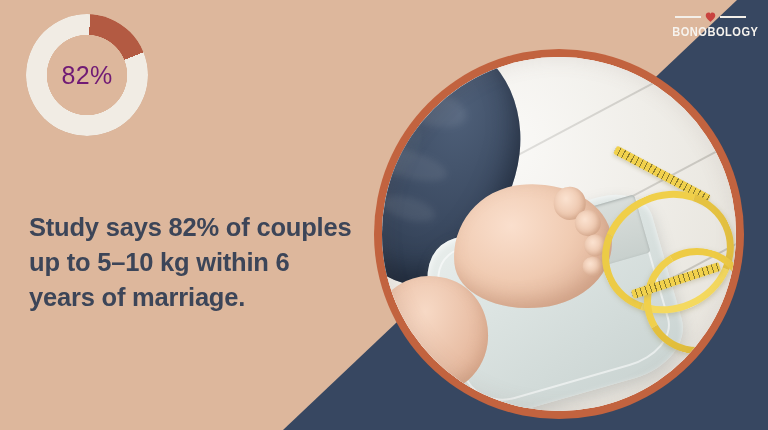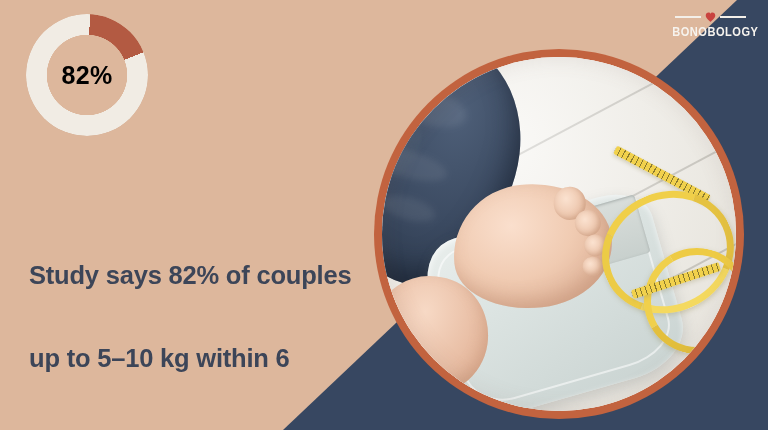--- a/index.html
+++ b/index.html
@@ -55,38 +55,38 @@
     inset: 0;
     border-radius: 50%;
   }
   .donut-label {
     position: absolute;
     inset: 0;
     display: flex;
     align-items: center;
     justify-content: center;
     font-size: 25px;
-    font-weight: 700;
-    color: #000000;
+    font-weight: 400;
+    color: #701a75;
     letter-spacing: 0.4px;
   }
 
   
   .headline {
     position: absolute;
     left: 29px;
     top: 210px;
     width: 330px;
     font-size: 25.5px;
     line-height: 1.38;
     font-weight: bold;
     color: #3c4558;
     letter-spacing: -0.2px;
   }
-  .headline .ln { display: block; white-space: nowrap; margin-top: 48px; }
+  .headline .ln { display: block; white-space: nowrap; }
 
   
   .logo {
     position: absolute;
     right: 12px;
     top: 11px;
     width: 92px;
     text-align: center;
     z-index: 8;
   }
@@ -331,20 +331,21 @@
   <div class="navy-wedge"></div>
 
   <div class="donut-wrap">
     <div class="donut-ring"></div>
     <div class="donut-label">82%</div>
   </div>
 
   <div class="headline">
     <span class="ln">Study says 82% of couples</span>
     <span class="ln">up to 5–10 kg within 6</span>
+    <span class="ln">years of marriage.</span>
   </div>
 
   <div class="logo">
     <div class="logo-top">
       <span class="logo-rule"></span>
       <span class="logo-heart">
         <svg width="11" height="10" viewBox="0 0 24 22" aria-hidden="true">
           <path d="M12 21.5 C12 21.5 1.5 14.2 1.5 7.6 C1.5 3.9 4.3 1.2 7.7 1.2 C9.9 1.2 11.2 2.4 12 3.6 C12.8 2.4 14.1 1.2 16.3 1.2 C19.7 1.2 22.5 3.9 22.5 7.6 C22.5 14.2 12 21.5 12 21.5 Z" fill="#c9433f"></path>
         </svg>
       </span>

